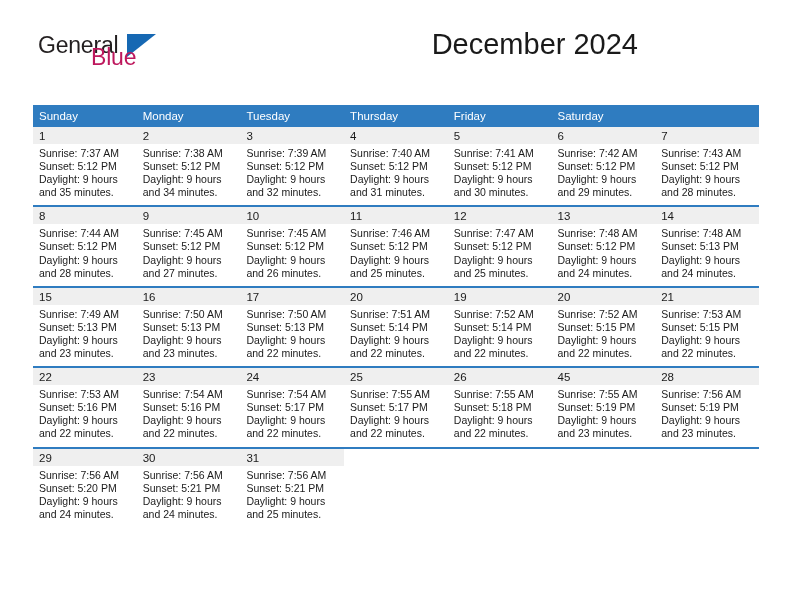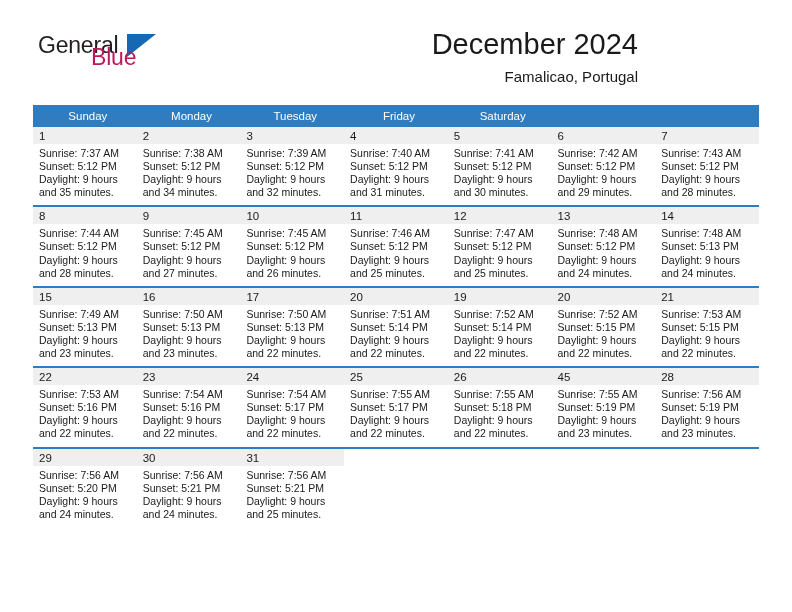--- a/index.html
+++ b/index.html
@@ -65,21 +65,21 @@
     letter-spacing: -0.2px;
     color: #be185d;
     line-height: 26px;
     white-space: nowrap;
   }
 
   .titles {
     position: absolute;
     right: 0;
     top: 0;
-    text-align: right;
+    text-align: left;
   }
   .month-title {
     font-size: 29px;
     font-weight: normal;
     color: #1a1a1a;
     line-height: 36px;
     white-space: nowrap;
   }
   .location {
     font-size: 15px;
@@ -103,21 +103,20 @@
     background: #2f7cc0;
   }
   .weekday-cell {
     width: 103.71px;
     box-sizing: border-box;
     padding: 4px 0 4px 6px;
     color: #ffffff;
     font-size: 11.5px;
     line-height: 14px;
     white-space: nowrap;
-    text-align: center;
   }
 
   .week-row {
     display: flex;
     width: 100%;
     border-top: 2px solid #2f7cc0;
     margin-top: 6px;
   }
   .week-row.first {
     margin-top: 0;
@@ -161,30 +160,30 @@
   <div class="header">
 
     <div class="brand">
       <span class="brand-general">General</span>
       <span class="brand-triangle"></span>
       <span class="brand-blue">Blue</span>
     </div>
 
     <div class="titles">
       <div class="month-title">December 2024</div>
-      <div class="location">Famalicao, Portugal</div>
     </div>
 
   </div>
 
   <div class="calendar">
     <div class="weekday-row" id="weekday-row">
         <div class="weekday-cell">Sunday</div>
         <div class="weekday-cell">Monday</div>
         <div class="weekday-cell">Tuesday</div>
+        <div class="weekday-cell">Thursday</div>
         <div class="weekday-cell">Friday</div>
         <div class="weekday-cell">Saturday</div>
       </div>
     <div id="weeks-container">
         <div class="week-row first">
           <div class="day-cell filled">
             <div class="daynum">1</div>
             <div class="day-body">
               <div>Sunrise: 7:37 AM</div>
               <div>Sunset: 5:12 PM</div>

